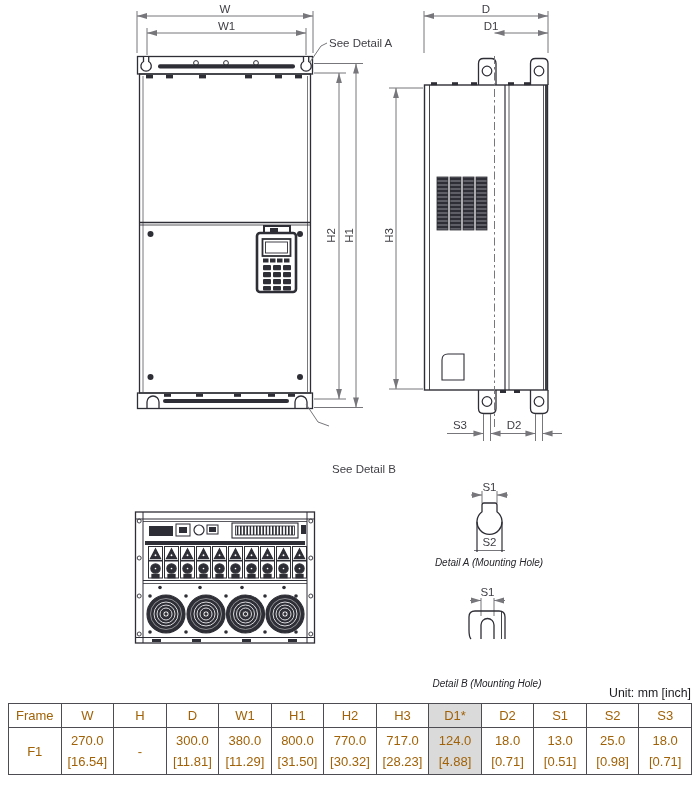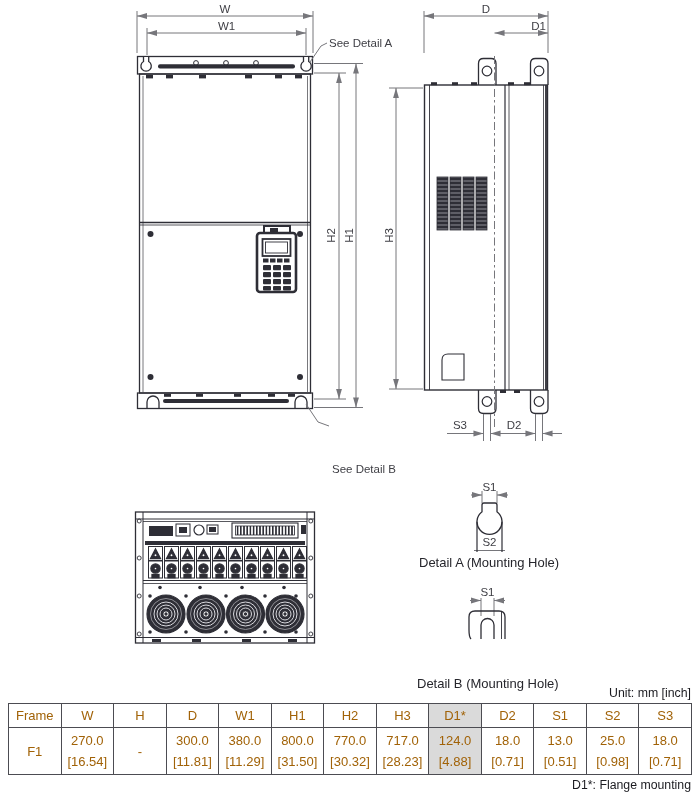--- a/index.html
+++ b/index.html
@@ -2,21 +2,21 @@
 <html><head>
 <meta charset="utf-8">
 <style>
   html,body{margin:0;padding:0;background:#fff;}
   .stage{position:relative;width:698px;height:802px;background:#ffffff;overflow:hidden;
          font-family:"Liberation Sans",sans-serif;}
   .stage svg{position:absolute;left:0;top:0;}
   .lbl{position:absolute;font-size:11.5px;color:#3e3e44;white-space:nowrap;line-height:13px;}
   .c{text-align:center;}
   .rot{transform:rotate(-90deg);}
-  .cap{position:absolute;font-size:13px;color:#26262c;white-space:nowrap;line-height:10px;}
+  .cap{position:absolute;font-size:10px;color:#26262c;white-space:nowrap;line-height:10px;font-style:italic;}
   .note{position:absolute;font-size:12.3px;color:#1b1b20;}
   .r{text-align:right;}
   .table-wrap{position:absolute;left:8px;top:703px;width:684px;}
   table.dims{border-collapse:collapse;table-layout:fixed;width:684px;
              font-family:"Liberation Sans",sans-serif;font-size:13px;color:#a16207;
              border:1.5px solid #3a3a40;}
   table.dims th,table.dims td{border:1px solid #4c4c52;text-align:center;padding:0;
              font-weight:normal;overflow:hidden;}
   table.dims th{height:23px;}
   table.dims td{height:46px;vertical-align:middle;}
@@ -303,21 +303,21 @@
     </g>
     <path d="M471,639 Q469,637 469,630 V617 Q469,611 475,611 H499 Q505,611 505,617 V639" stroke="#2e2e36" stroke-width="1.3"></path>
     <line x1="501.5" y1="611.5" x2="501.5" y2="639" stroke="#2e2e36" stroke-width="0.9"></line>
     <path d="M481,639 V625 A6.5,6.5 0 0 1 494,625 V639" stroke="#2e2e36" stroke-width="1.3"></path>
   </g>
 </svg>
 
 <span class="lbl c" style="left:137px;top:3px;width:176px;">W</span>
 <span class="lbl c" style="left:147px;top:20px;width:159px;">W1</span>
 <span class="lbl c" style="left:424px;top:3px;width:124px;">D</span>
-<span class="lbl c" style="left:492px;top:20px;width:54px;text-align:right;">D1</span>
+<span class="lbl c" style="left:464px;top:20px;width:54px;">D1</span>
 <span class="lbl" style="left:329px;top:37px;">See Detail A</span>
 <span class="lbl" style="left:332px;top:420px;margin-top:43px;">See Detail B</span>
 <span class="lbl c rot" style="left:313px;top:229px;width:36px;">H2</span>
 <span class="lbl c rot" style="left:331px;top:229px;width:36px;">H1</span>
 <span class="lbl c rot" style="left:371px;top:229px;width:36px;">H3</span>
 <span class="lbl c" style="left:446px;top:419px;width:28px;">S3</span>
 <span class="lbl c" style="left:500px;top:419px;width:28px;">D2</span>
 <span class="lbl c" style="left:477px;top:481px;width:25px;">S1</span>
 <span class="lbl c" style="left:477px;top:536px;width:25px;">S2</span>
 <span class="lbl c" style="left:475px;top:586px;width:25px;">S1</span>
@@ -391,15 +391,14 @@
             </td>
             <td>
               <div class="mm">18.0</div>
               <div class="in">[0.71]</div>
             </td>
           </tr>
         </tbody>
   </table>
 </div>
 
-<span class="note r" style="left:450px;top:778px;width:241px;">D1*: Flange mounting</span>
 
 </div>
 
 </body></html>

